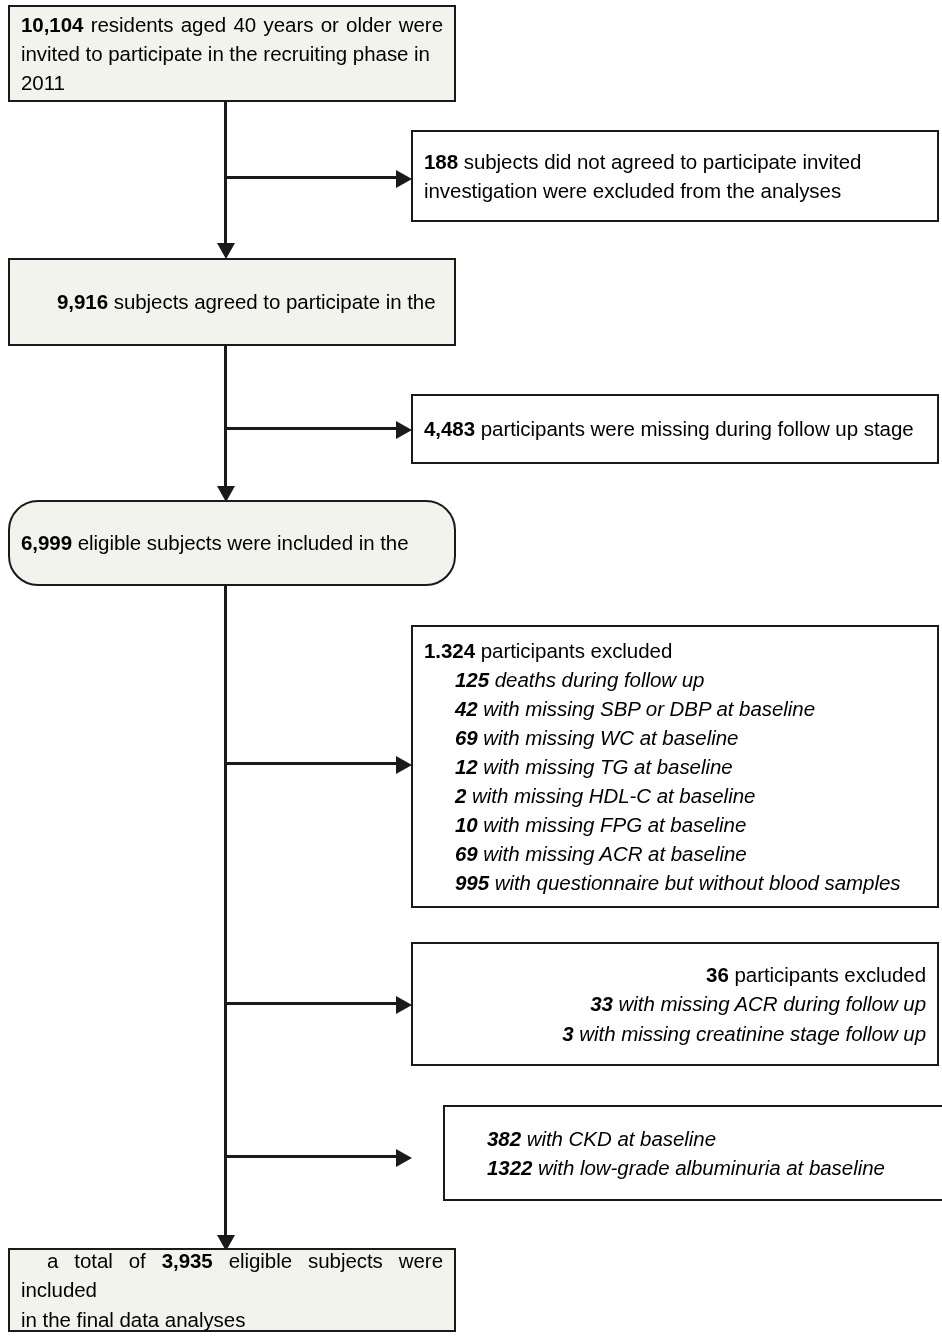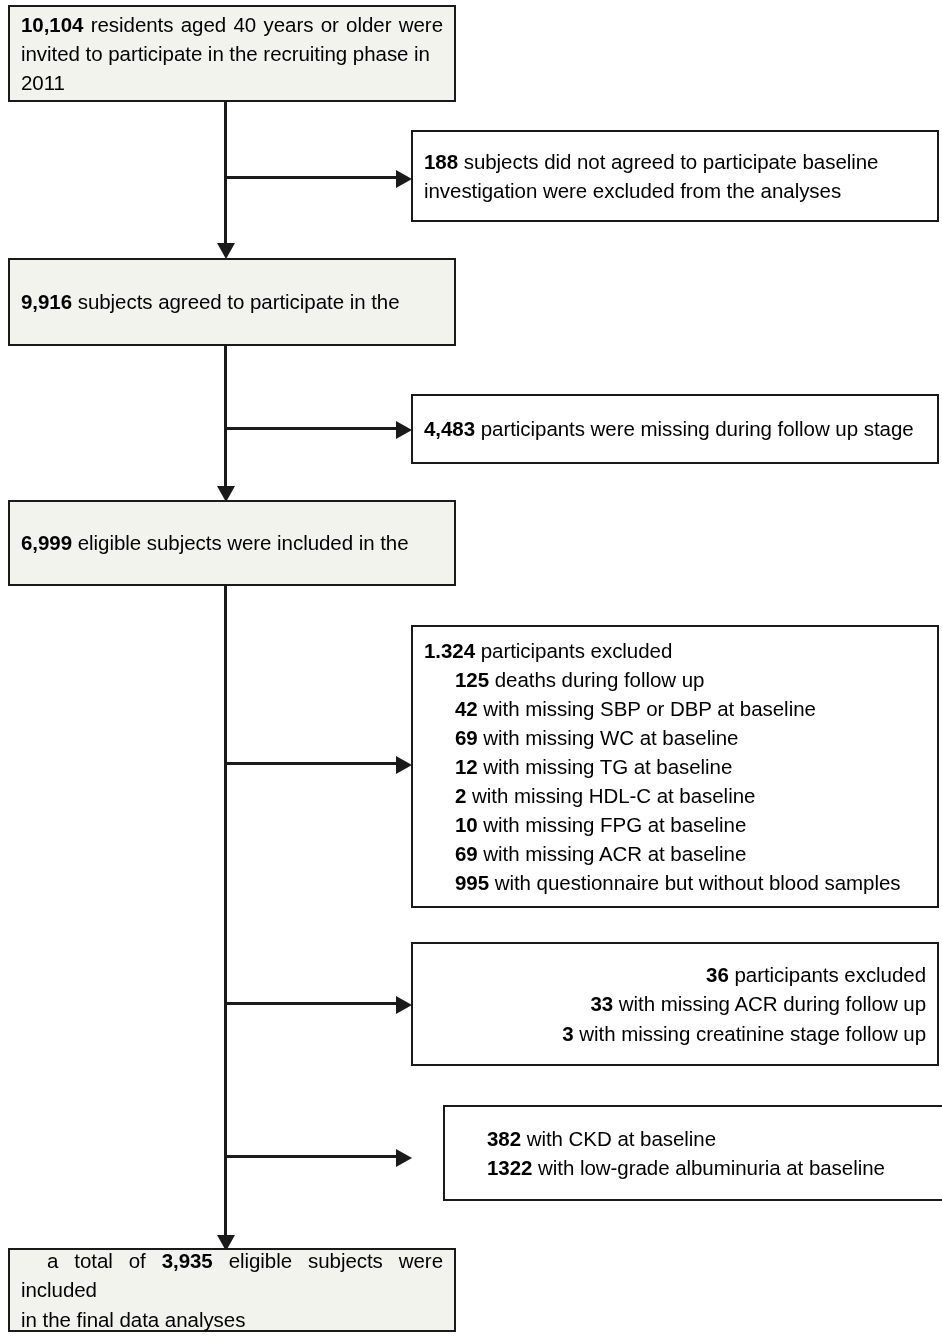--- a/index.html
+++ b/index.html
@@ -44,20 +44,21 @@
   }
   .box .txt.justify > .lastline {
     text-align: left;
   }
   b, .b {
     font-weight: bold;
   }
   .indent {
     display: block;
     padding-left: 31px;
+    font-style: italic;
   }
   .lead-indent {
     display: inline-block;
     width: 26px;
   }
 
   
   .vline {
     position: absolute;
     width: 3px;
@@ -115,42 +116,42 @@
   <div class="arrow-right" style="left:396px; top:1149px;"></div>
 
   <div class="box shaded" style="left:8px; top:5px; width:448px; height:97px;align-items:flex-end;">
     <div class="txt justify">
       <span class="b">10,104</span><span> residents aged 40 years or older were</span>
       <span>invited to participate in the recruiting phase in</span>
       <span class="lastline" style="display:block">2011</span>
     </div>
   </div>
 
-  <div class="box shaded" style="left:8px; top:258px; width:448px; height:88px;">
+  <div class="box shaded" style="left:8px; top:258px; width:448px; height:88px;padding-left:36px;">
     <div class="txt justify">
       <span class="b">9,916</span><span> subjects agreed to participate in the</span>
     </div>
   </div>
 
-  <div class="box shaded" style="left:8px; top:500px; width:448px; height:86px;">
+  <div class="box shaded" style="left:8px; top:500px; width:448px; height:86px;border-radius:30px;">
     <div class="txt justify">
       <span class="b">6,999</span><span> eligible subjects were included in the</span>
     </div>
   </div>
 
   <div class="box shaded" style="left:8px; top:1248px; width:448px; height:84px;">
     <div class="txt justify">
       <span class="lead-indent"></span><span>a total of </span><span class="b">3,935</span><span> eligible subjects were included</span>
       <span class="lastline" style="display:block">in the final data analyses</span>
     </div>
   </div>
 
   <div class="box" style="left:411px; top:130px; width:528px; height:92px;">
     <div class="txt justify">
-      <span class="b">188</span><span> subjects did not agreed to participate baseline</span>
+      <span class="b">188</span><span> subjects did not agreed to participate invited</span>
       <span class="lastline" style="display:block">investigation were excluded from the analyses</span>
     </div>
   </div>
 
   <div class="box" style="left:411px; top:394px; width:528px; height:70px;">
     <div class="txt">
       <span class="b">4,483</span><span> participants were missing during follow up stage</span>
     </div>
   </div>
 

